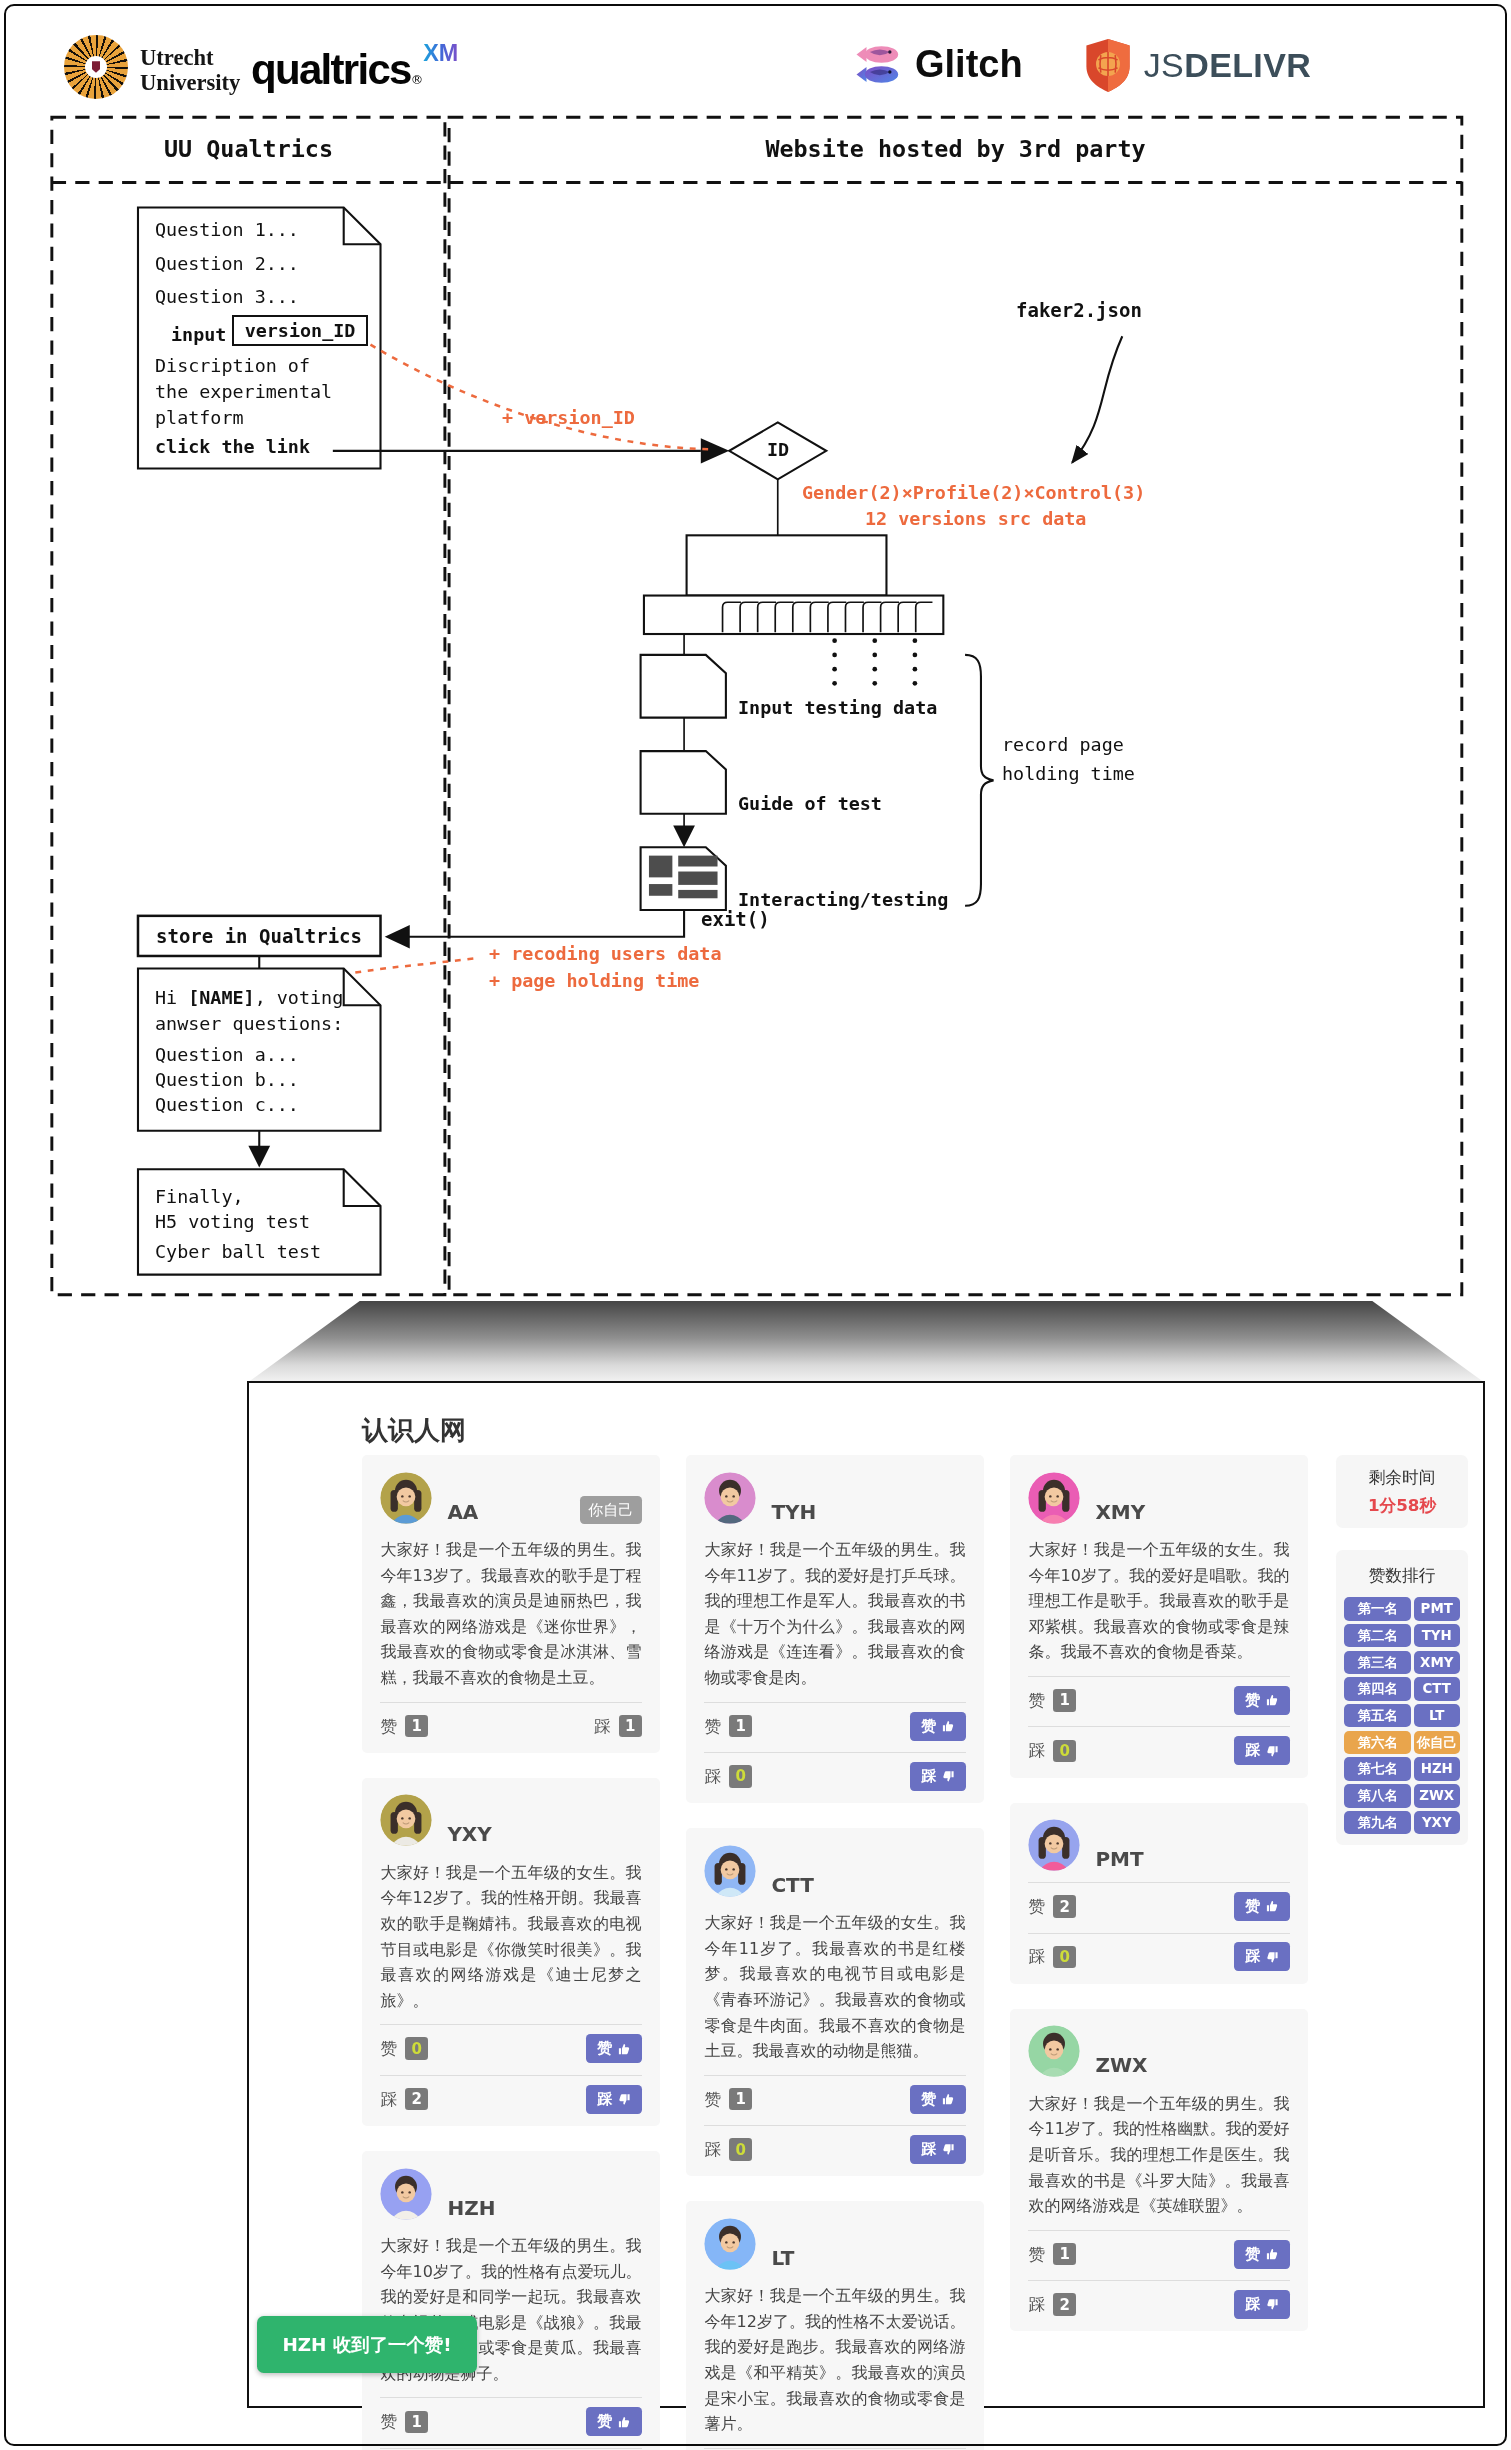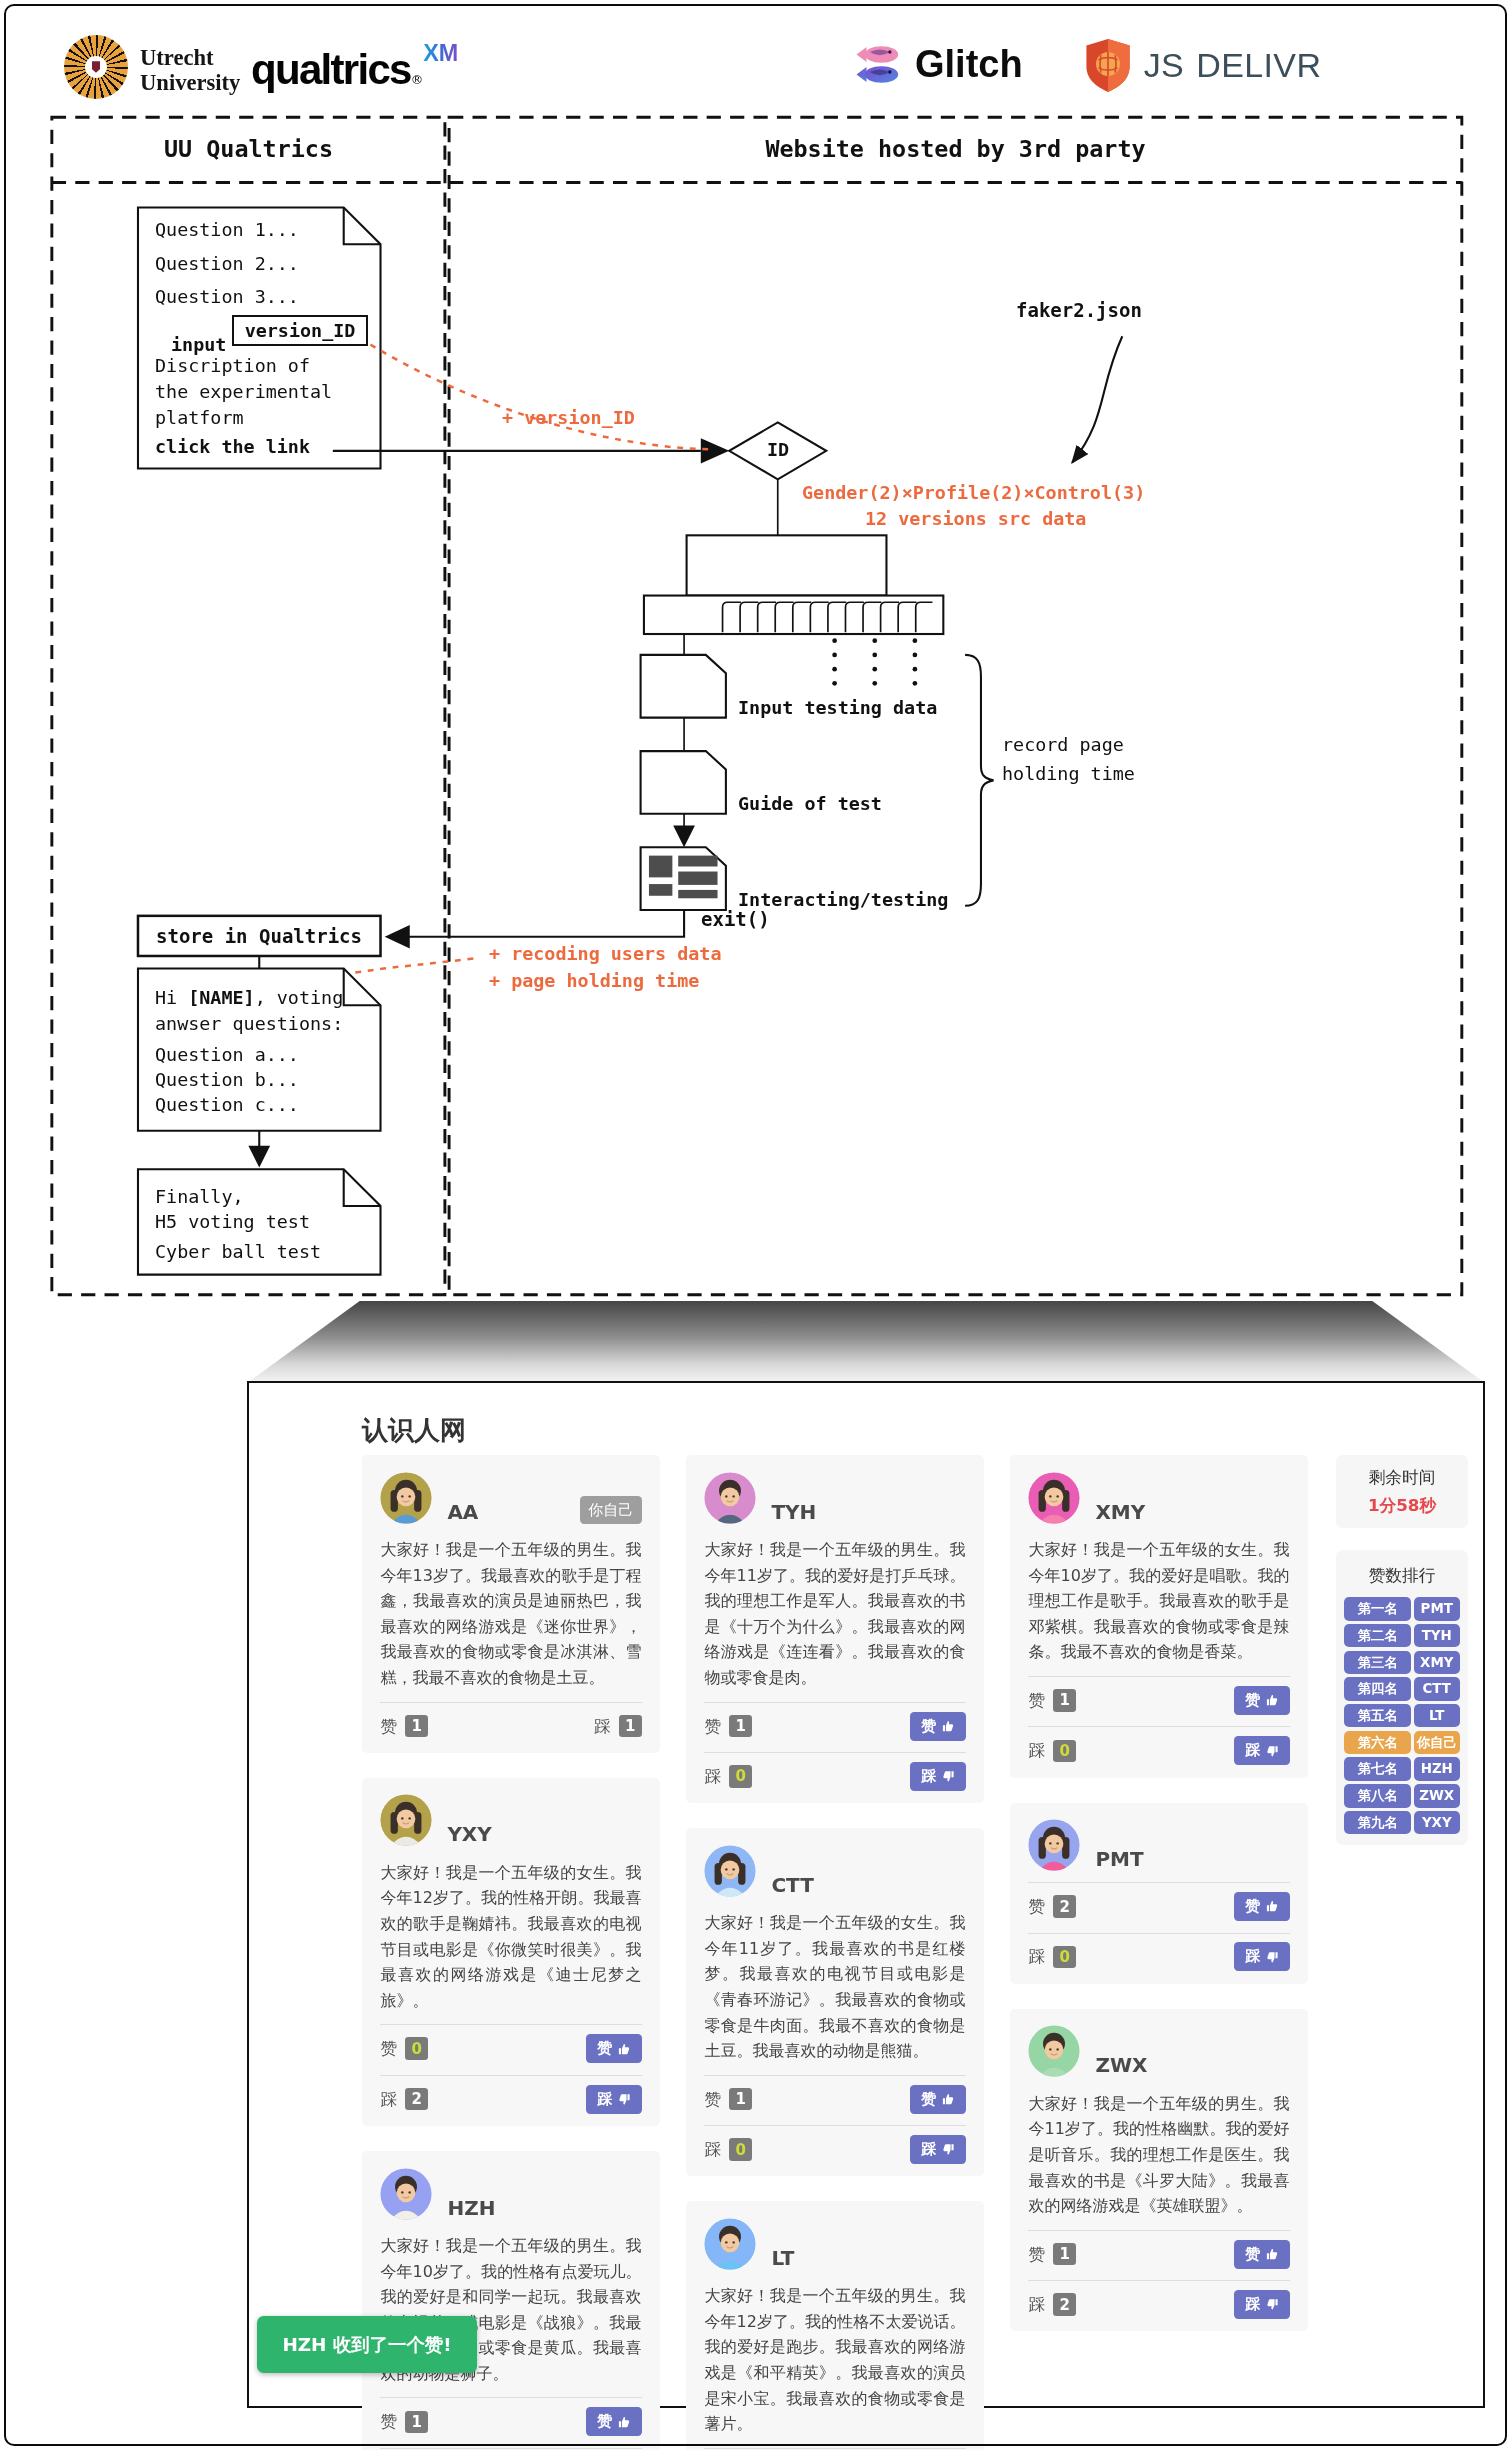--- a/index.html
+++ b/index.html
@@ -15,21 +15,21 @@
   .uu-text { position:absolute; left:140px; top:45px; font-family:"Liberation Serif", serif; font-weight:600; font-size:22.6px; line-height:1.12; color:#151515; }
   .qualtrics { position:absolute; left:251px; top:40px; color:#050505; }
   .qualtrics .word { font-family:"Liberation Sans", sans-serif; font-weight:700; font-size:42px; letter-spacing:-1.7px; }
   .qualtrics .reg { font-size:12.5px; vertical-align:baseline; }
   .qualtrics .xm { font-family:"Liberation Sans", sans-serif; font-weight:800; font-size:23.4px; vertical-align:23.4px;
     background:linear-gradient(90deg,#1ba4dc,#3f6ad8,#7b4fc9); -webkit-background-clip:text; background-clip:text; color:transparent; }
   .glitch { position:absolute; left:853px; top:42px; display:flex; align-items:center; }
   .glitch-text { font-family:"Liberation Sans", sans-serif; font-weight:800; font-size:38px; color:#0d0d0d; margin-left:10px; }
   .jsdelivr { position:absolute; left:1084px; top:37px; display:flex; align-items:center; }
   .jsd-text { margin-left:11.7px; font-family:"Liberation Sans", sans-serif; font-size:34px; color:#3c4e5a; letter-spacing:0.4px; }
-  .jsd-text .js { font-weight:300; } .jsd-text .delivr { font-weight:400;margin-left:12px; }
+  .jsd-text .js { font-weight:300; } .jsd-text .delivr { font-weight:700; }
 
   
   .diagram { position:absolute; left:0; top:0; width:1512px; height:1309px; font-family:"DejaVu Sans Mono", monospace; color:#111; }
   .diagram svg.layer { position:absolute; left:0; top:0; }
   .dtext { position:absolute; white-space:nowrap; font-size:18.4px; }
   .dtitle { position:absolute; text-align:center; font-size:23.4px; font-weight:bold; }
   .bold { font-weight:bold; }
   .orange { color:#ed6a3e; font-weight:bold; }
   .idbox { position:absolute; left:232px; top:315px; width:136px; height:31px; border:2.1px solid #111; display:flex; align-items:center; justify-content:center; font-weight:bold; font-size:18.4px; background:#fff; }
   .store-text { position:absolute; left:138px; top:916px; width:242px; height:40px; display:flex; align-items:center; justify-content:center; font-weight:bold; font-size:19px; }
@@ -209,21 +209,21 @@
     <path d="M165,1398 H411 L455,1442 V1524 H165 Z" fill="#fff" stroke="#111" stroke-width="2.5"></path>
     <path d="M411,1398 V1442 H455" fill="none" stroke="#111" stroke-width="2.5"></path>
   </svg>
 
   <div class="dtitle" style="left:52px; top:135px; width:393px;">UU Qualtrics</div>
   <div class="dtitle" style="left:449px; top:135px; width:1013px;">Website hosted by 3rd party</div>
 
   <div class="dtext" style="left:155px; top:219px;">Question 1...</div>
   <div class="dtext" style="left:155px; top:253px;">Question 2...</div>
   <div class="dtext" style="left:155px; top:286px;">Question 3...</div>
-  <div class="dtext bold" style="left:171px; top:334px;">input</div>
+  <div class="dtext bold" style="left:171px; top:324px;">input</div>
   <div class="idbox">version_ID</div>
   <div class="dtext" style="left:155px; top:355px;">Discription of</div>
   <div class="dtext" style="left:155px; top:381px;">the experimental</div>
   <div class="dtext" style="left:155px; top:407px;">platform</div>
   <div class="dtext bold" style="left:155px; top:436px;">click the link</div>
 
   <div class="dtext orange" style="left:502px; top:407px;">+ version_ID</div>
   <div class="diamond-label">ID</div>
   <div class="dtext bold" style="left:1016px; top:299px; font-size:19px;">faker2.json</div>
   <div class="dtext orange" style="left:790px; top:482px;margin-left:12px;">Gender(2)×Profile(2)×Control(3)</div>

